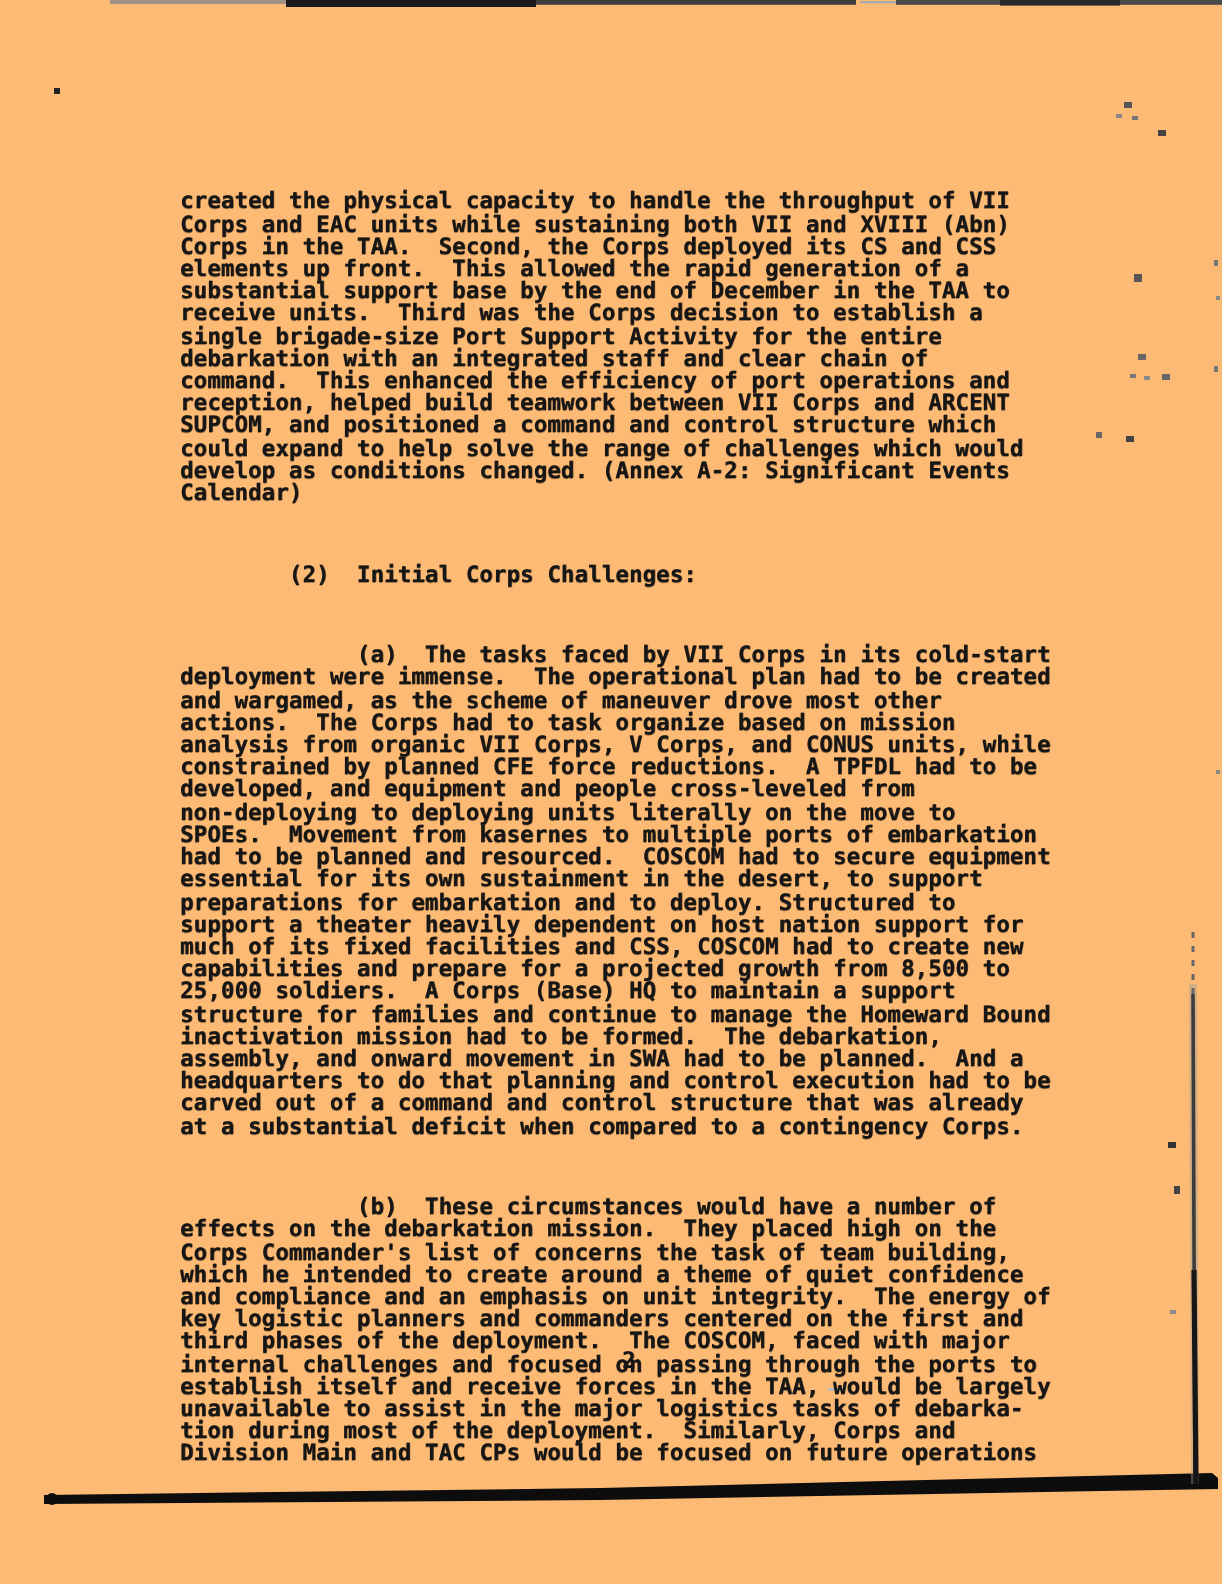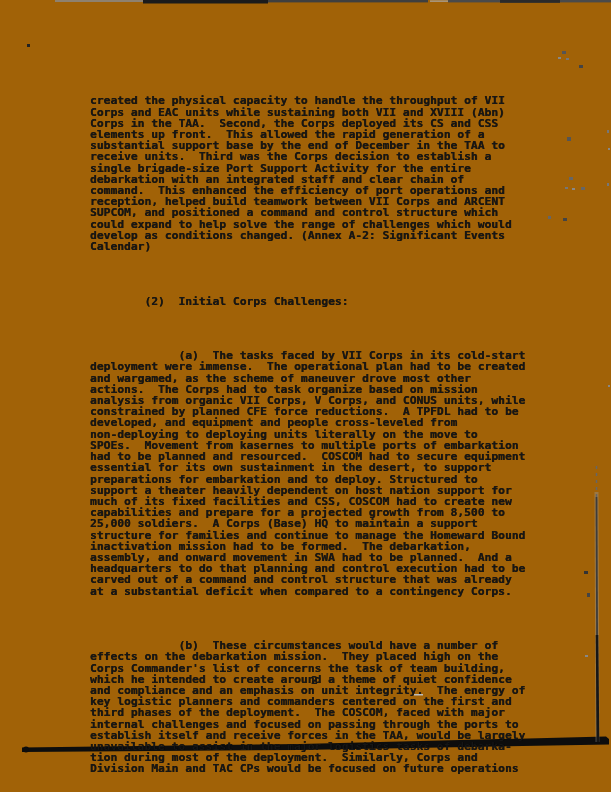--- a/index.html
+++ b/index.html
@@ -4,21 +4,21 @@
 <style>
   html, body {
     margin: 0;
     padding: 0;
     background: #ffffff;
   }
   .page {
     position: relative;
     width: 611px;
     height: 792px;
-    background: #a16207;
+    background: #fdba74;
     overflow: hidden;
     font-family: "DejaVu Sans Mono", monospace;
   }
   .artifacts {
     position: absolute;
     left: 0;
     top: 0;
     width: 611px;
     height: 792px;
     pointer-events: none;
@@ -31,21 +31,21 @@
     font-family: "DejaVu Sans Mono", monospace;
     font-size: 11.3px;
     line-height: 11.2px;
     font-weight: 700;
     color: #161616;
     white-space: pre;
     letter-spacing: 0;
     text-shadow: 0.35px 0 0 rgba(0,0,0,0.55), 0 0.3px 0 rgba(0,0,0,0.35);
   }
   .para { margin: 0; }
-  .spaced { margin-top: 21px; }
+  .spaced { margin-top: 7px; }
   .page-number {
     position: absolute;
     left: 311px;
     top: 675px;
     font-family: "DejaVu Sans Mono", monospace;
     font-size: 11.3px;
     line-height: 11.2px;
     font-weight: 700;
     color: #161616;
     text-shadow: 0.35px 0 0 rgba(0,0,0,0.55);

